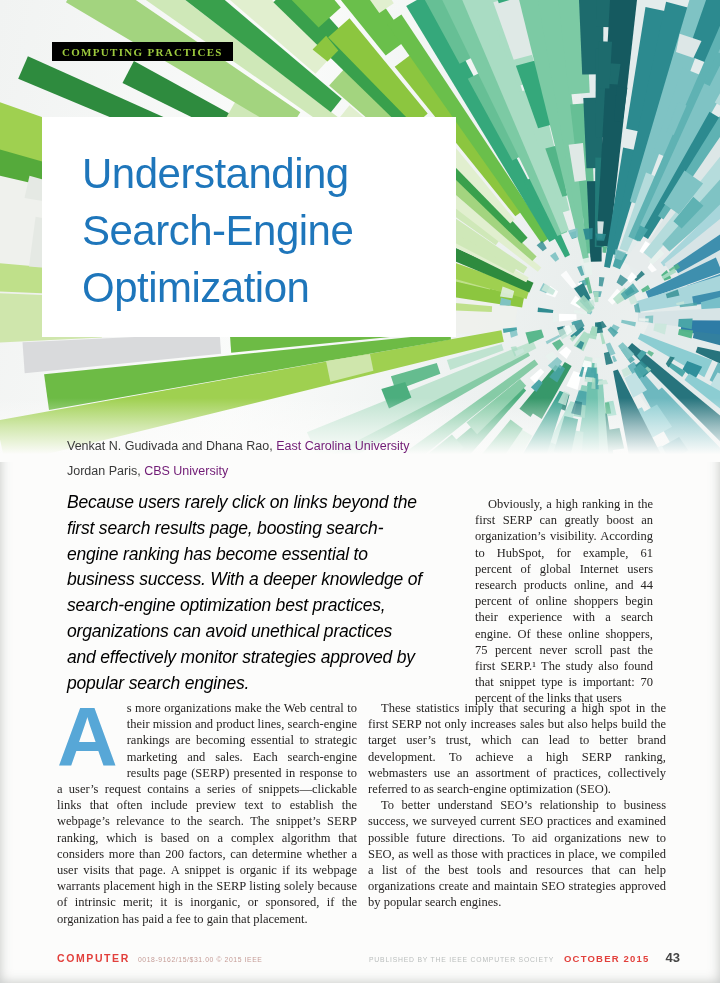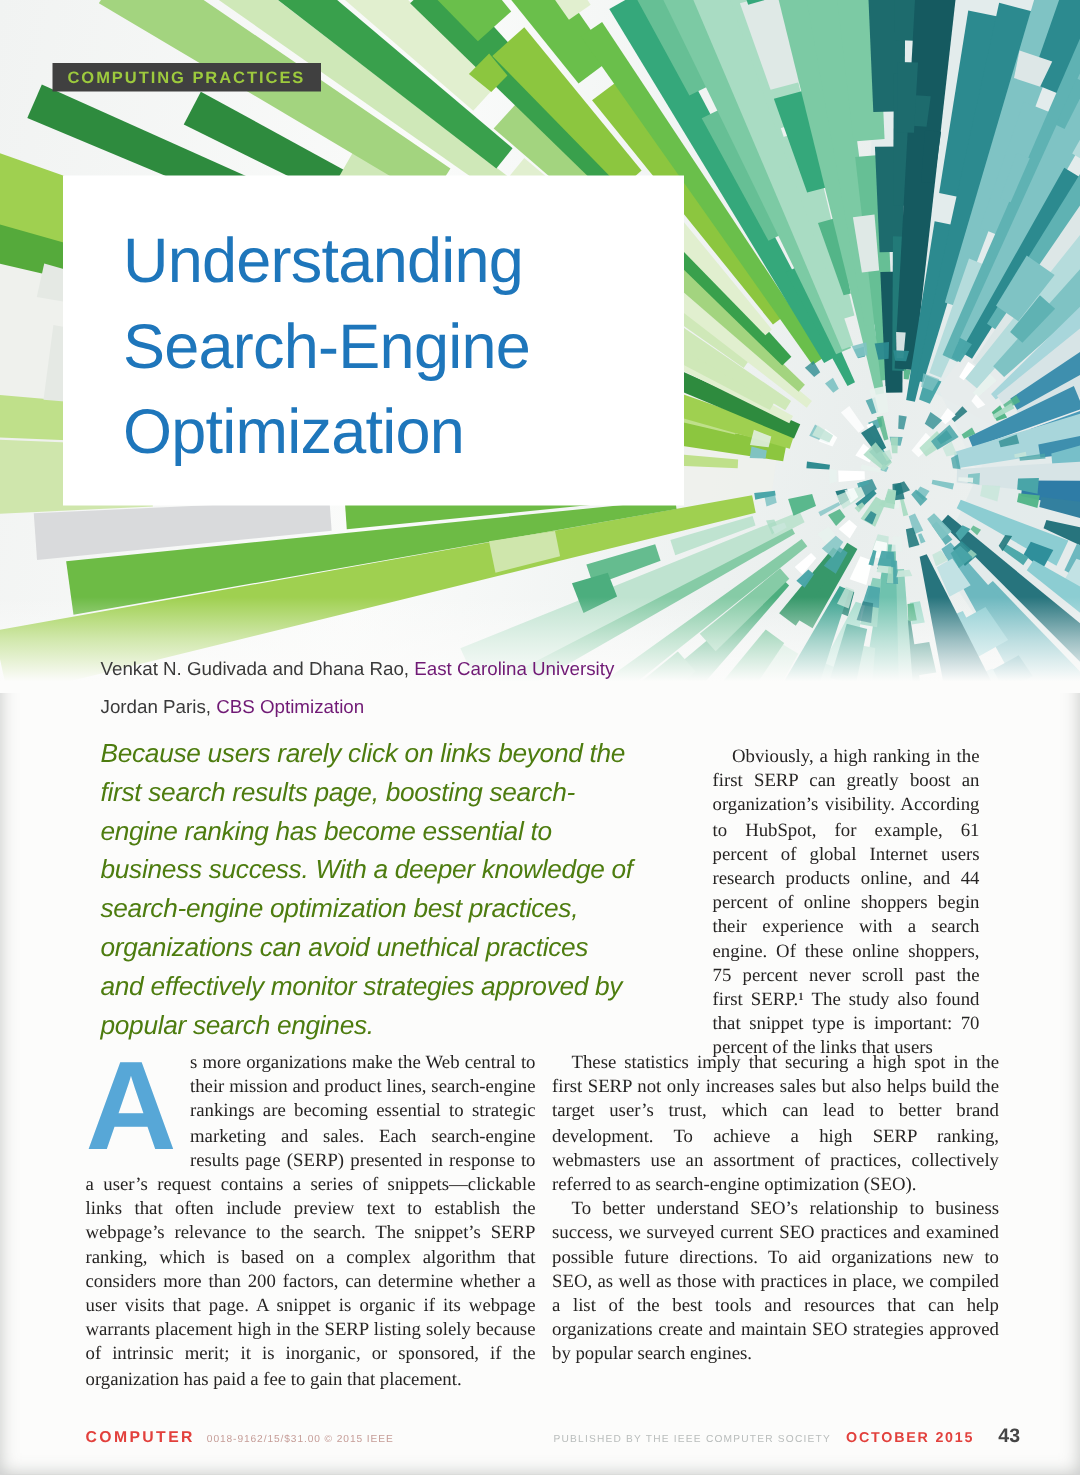--- a/index.html
+++ b/index.html
@@ -8,33 +8,33 @@
     background:#fcfcfb; overflow:hidden;
     box-shadow:inset 0 0 12px rgba(90,95,92,.35);
     font-family:"Liberation Sans", sans-serif;
   }
   
   .hero{position:absolute;left:0;top:0;width:720px;height:462px;overflow:hidden;
     background:linear-gradient(100deg,#f1f3f2 0%,#fafbfa 38%,#e9eeed 78%,#eef1f0 100%);}
   .hero svg{position:absolute;left:0;top:0;}
   .hero-fade{position:absolute;left:0;bottom:0;width:100%;height:64px;z-index:3;
     background:linear-gradient(to bottom, rgba(252,252,251,0) 0%, rgba(252,252,251,.55) 45%, #fcfcfb 88%);}
-  .badge{position:absolute;left:35px;top:42px;z-index:4;
-    background:#404040;color:#9dca3d;font-size:11px;font-weight:bold;
-    letter-spacing:1.3px;padding:4px 10px 3px 10px;}
+  .badge{position:absolute;left:52px;top:42px;z-index:4;
+    background:#000000;color:#9dca3d;font-size:11px;font-weight:bold;
+    letter-spacing:1.3px;padding:4px 10px 3px 10px;font-family:Liberation Serif, serif;}
   .title-box{position:absolute;left:42px;top:117px;width:382px;height:188px;background:#ffffff;z-index:2;
     padding:16px;}
   .title{margin:12px 0 0 24px;color:#1e76bb;font-size:42px;line-height:57px;font-weight:500;letter-spacing:-0.5px;}
   
   .authors{position:absolute;left:67px;top:434px;z-index:5;font-size:12.5px;line-height:25px;}
   .authors b{color:#3a3a3a;font-weight:normal;}
   .authors span.aff{color:#701a75;}
   
   .abstract{position:absolute;left:67px;top:490px;width:358px;z-index:5;
-    font-style:italic;color:#4d7c0f;font-size:17.5px;line-height:25.8px;letter-spacing:-0.2px;}
+    font-style:italic;color:#000000;font-size:17.5px;line-height:25.8px;letter-spacing:-0.2px;}
   .serif{font-family:"Liberation Serif", serif;color:#262423;}
   .intro-col{position:absolute;left:475px;top:496px;width:178px;z-index:5;
     font-size:12.5px;line-height:16.2px;text-align:justify;text-indent:13px;}
   
   .col-left{position:absolute;left:57px;top:700px;width:300px;z-index:5;
     font-size:12.5px;line-height:16.2px;text-align:justify;}
   .col-right{position:absolute;left:368px;top:700px;width:298px;z-index:5;
     font-size:12.5px;line-height:16.2px;text-align:justify;}
   .col-right p{margin:0;}
   .col-right p.indent{text-indent:13px;}
@@ -350,21 +350,21 @@
     </div>
   </div>
 
   <div class="authors">
     <div>
       <b>Venkat N. Gudivada and Dhana Rao,</b>
       <span class="aff">East Carolina University</span>
     </div>
     <div>
       <b>Jordan Paris,</b>
-      <span class="aff">CBS Optimization</span>
+      <span class="aff">CBS University</span>
     </div>
   </div>
 
   <div class="abstract">Because users rarely click on links beyond the first search results page, boosting search-engine ranking has become essential to business success. With a deeper knowledge of search-engine optimization best practices, organizations can avoid unethical practices and effectively monitor strategies approved by popular search engines.</div>
 
   <div class="intro-col serif">Obviously, a high ranking in the first SERP can greatly boost an organization’s visibility. According to HubSpot, for example, 61 percent of global Internet users research products online, and 44 percent of online shoppers begin their experience with a search engine. Of these online shoppers, 75 percent never scroll past the first SERP.¹ The study also found that snippet type is important: 70 percent of the links that users</div>
 
   <div class="col-left serif">
     <span class="dropcap">A</span><span>s more organizations make the Web central to their mission and product lines, search-engine rankings are becoming essential to strategic marketing and sales. Each search-engine results page (SERP) presented in response to a user’s request contains a series of snippets—clickable links that often include preview text to establish the webpage’s relevance to the search. The snippet’s SERP ranking, which is based on a complex algorithm that considers more than 200 factors, can determine whether a user visits that page. A snippet is organic if its webpage warrants placement high in the SERP listing solely because of intrinsic merit; it is inorganic, or sponsored, if the organization has paid a fee to gain that placement.</span>
   </div>

